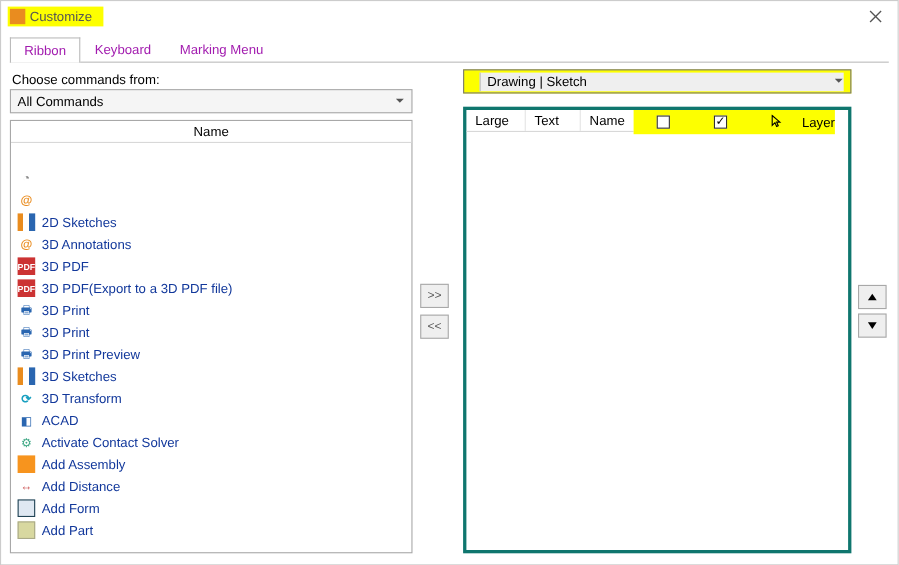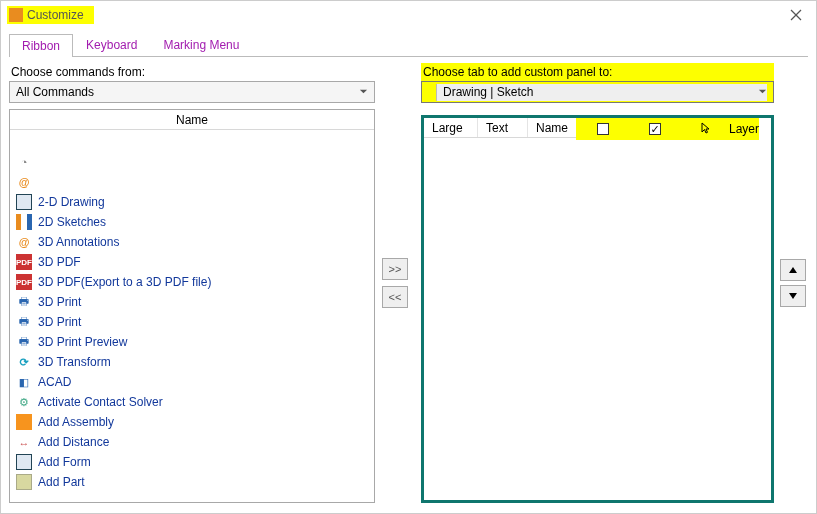--- a/index.html
+++ b/index.html
@@ -104,24 +104,20 @@
             </div>
             <div class="item">
               <span class="ico plain">◔</span>
               <span></span>
             </div>
             <div class="item">
               <span class="ico orange">@</span>
               <span></span>
             </div>
             <div class="item">
-              <span class="ico box"></span>
-              <span>2-D Drawing</span>
-            </div>
-            <div class="item">
               <span class="ico" style="background:linear-gradient(90deg,#e98c1f 33%,#fff 33% 66%,#2a66b0 66%);"></span>
               <span>2D Sketches</span>
             </div>
             <div class="item">
               <span class="ico orange">@</span>
               <span>3D Annotations</span>
             </div>
             <div class="item">
               <span class="ico red">PDF</span>
               <span>3D PDF</span>
@@ -134,20 +130,24 @@
               <span class="ico gearbl">🖶</span>
               <span>3D Print</span>
             </div>
             <div class="item">
               <span class="ico gearbl">🖶</span>
               <span>3D Print</span>
             </div>
             <div class="item">
               <span class="ico gearbl">🖶</span>
               <span>3D Print Preview</span>
+            </div>
+            <div class="item">
+              <span class="ico" style="background:linear-gradient(90deg,#e98c1f 33%,#fff 33% 66%,#2a66b0 66%);"></span>
+              <span>3D Sketches</span>
             </div>
             <div class="item">
               <span class="ico cyan">⟳</span>
               <span>3D Transform</span>
             </div>
             <div class="item">
               <span class="ico" style="color:#2a66b0;">◧</span>
               <span>ACAD</span>
             </div>
             <div class="item">
@@ -173,21 +173,20 @@
           </div>
       </div>
     </div>
 
     <div class="mid">
       <div class="sqbtn">&gt;&gt;</div>
       <div class="sqbtn">&lt;&lt;</div>
     </div>
 
     <div class="right">
-      <div class="label hl">Choose tab to add custom panel to:</div>
       <div class="combo hl">
         <span class="inner">
           <span>Drawing | Sketch</span>
           <span class="chev"><svg viewBox="0 0 10 10">
                 <path d="M1 3 L5 7 L9 3 Z"></path>
               </svg></span>
         </span>
       </div>
       <div class="rlist">
         <div class="rhead">

